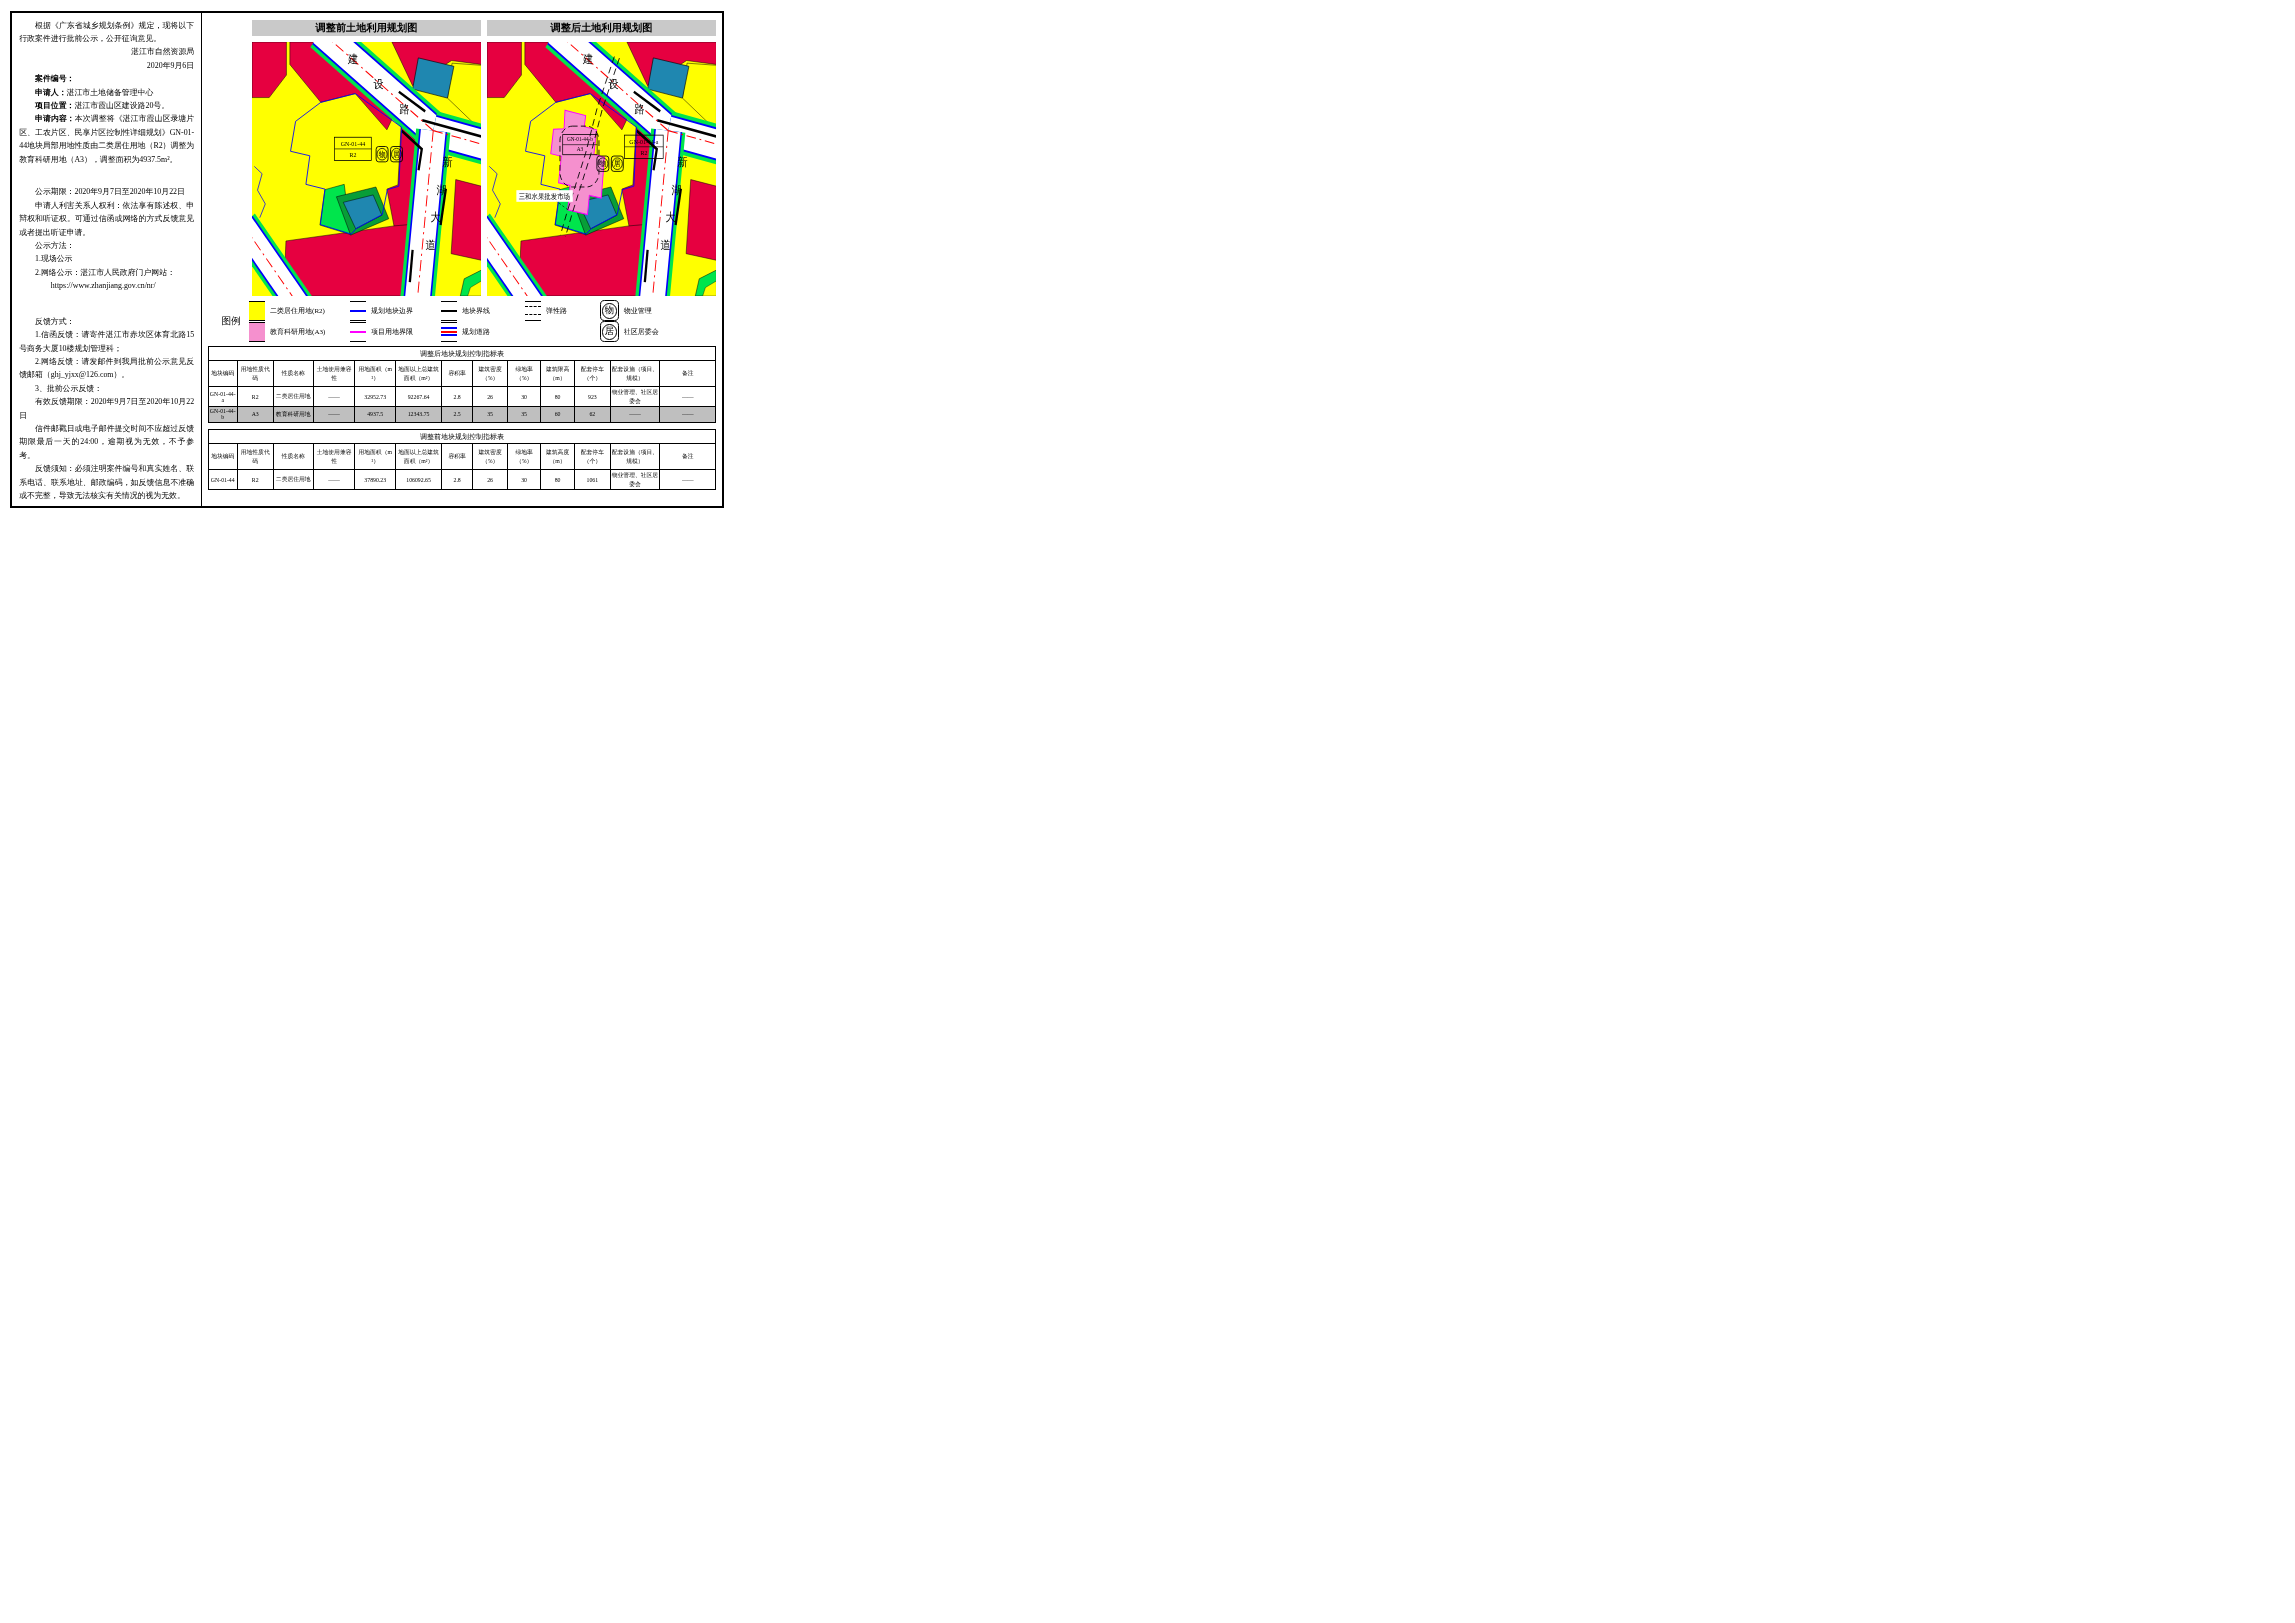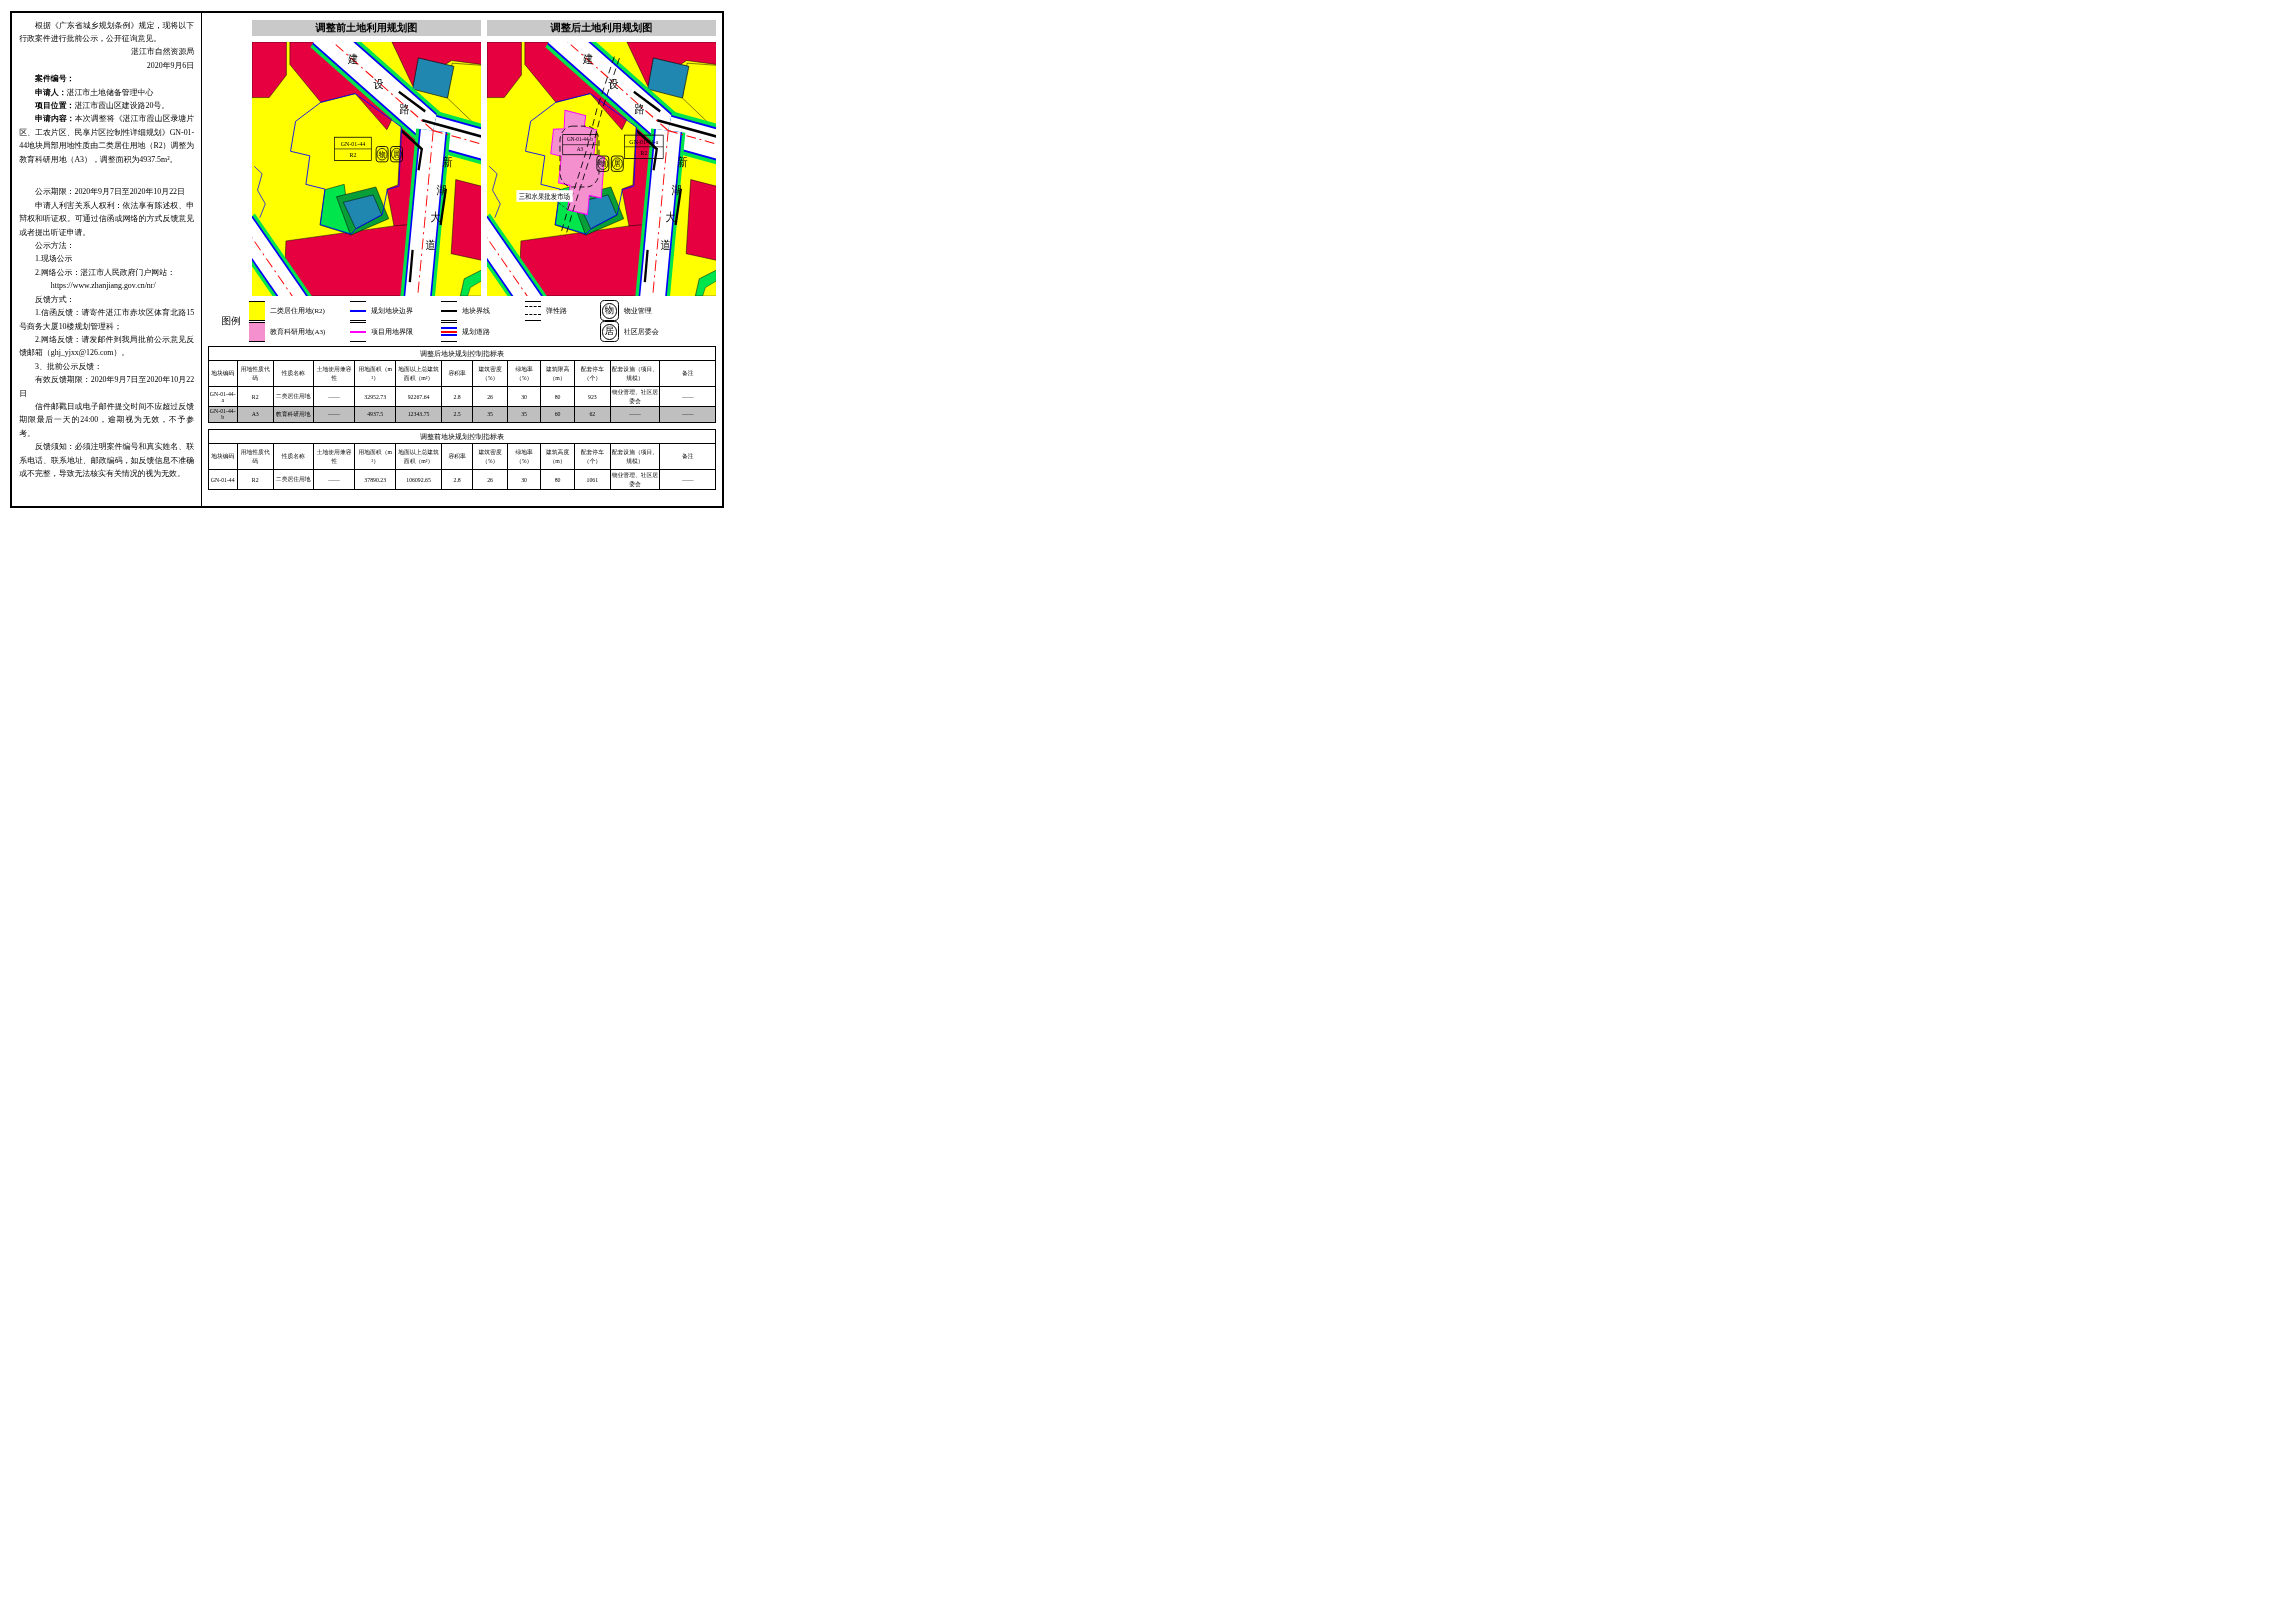--- a/index.html
+++ b/index.html
@@ -7,21 +7,21 @@
   .stage { position:relative; width:734px; height:519px; background:#fff; overflow:hidden; }
   .page { position:absolute; left:10.2px; top:11px; right:10.2px; bottom:11px; border:2.3px solid #000; display:flex; flex-direction:column; }
   .title-band { height:28px; display:flex; align-items:center; justify-content:center; border-bottom:1.2px solid #000; }
   .title-band h1 { font-size:15px; font-weight:700; letter-spacing:0px; white-space:nowrap; }
   .content { flex:1; display:flex; min-height:0; }
   .notice-panel { width:190px; border-right:1.2px solid #000; padding:5.6px 7px 3.7px 7px; font-size:7.9px; line-height:13.4px; text-align:justify; overflow:hidden; }
   .notice-panel p.ind { text-indent:2em; }
   .notice-panel p.ind2 { text-indent:4em; }
   .notice-panel p.right { text-align:right; }
   .notice-panel p.gap { margin-top:19.4px; }
-  .notice-panel p.gap2 { margin-top:0; }
+  .notice-panel p.gap2 { margin-top:22px; }
   .notice-panel b { font-family:"Liberation Sans","DejaVu Sans",sans-serif; font-weight:700; }
   .main { flex:1; padding:6.5px 5.6px 2.8px 5.6px; display:flex; flex-direction:column; min-width:0; }
   .maps-row { display:flex; gap:5.6px;margin-left:44px; }
   .map-col { flex:1; min-width:0; }
   .map-header { height:16.7px; background:var(--c-header_grey); display:flex; align-items:center; justify-content:center; font-size:10.2px; font-weight:700; margin-bottom:5.6px; }
   .map-box { height:254px; position:relative; }
   .map-box svg { display:block; width:100%; height:100%; }
   .legend-row { margin-top:4.6px; display:flex; align-items:center; }
   .legend-title { width:33px; font-size:9.7px; text-align:right; }
   .legend-grid { flex:1; display:grid; grid-template-columns:101px 91px 84px 75px 88px; grid-auto-rows:21px; align-items:center;padding-left:8px; }

